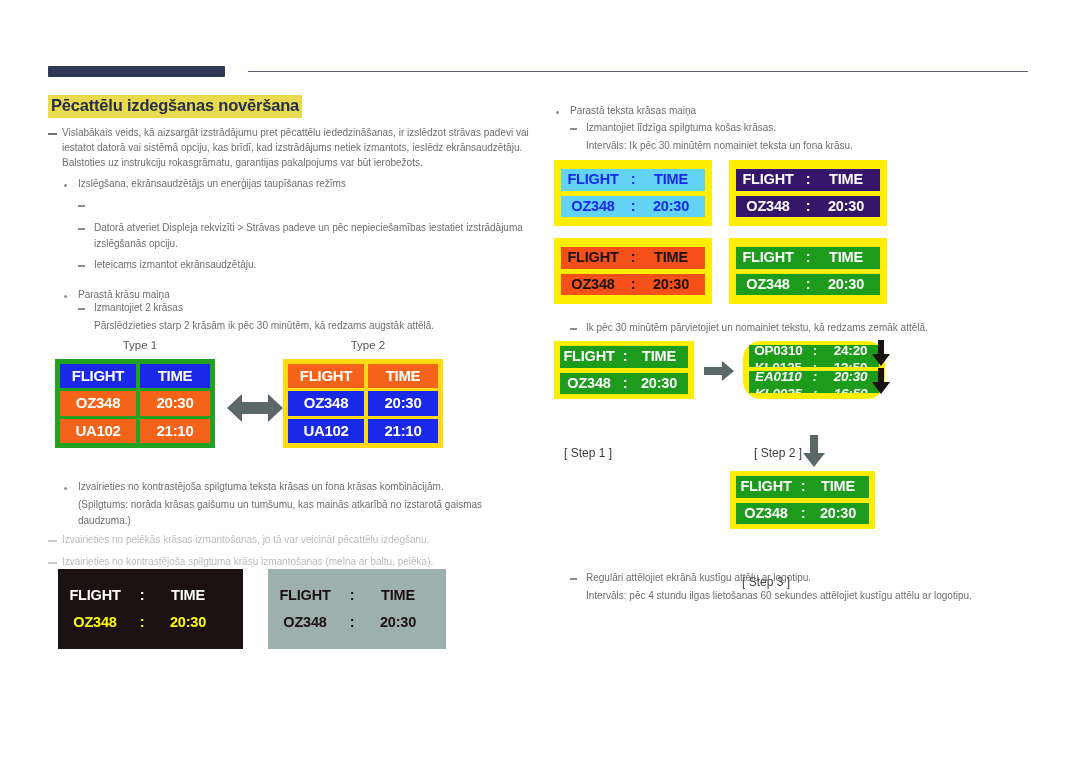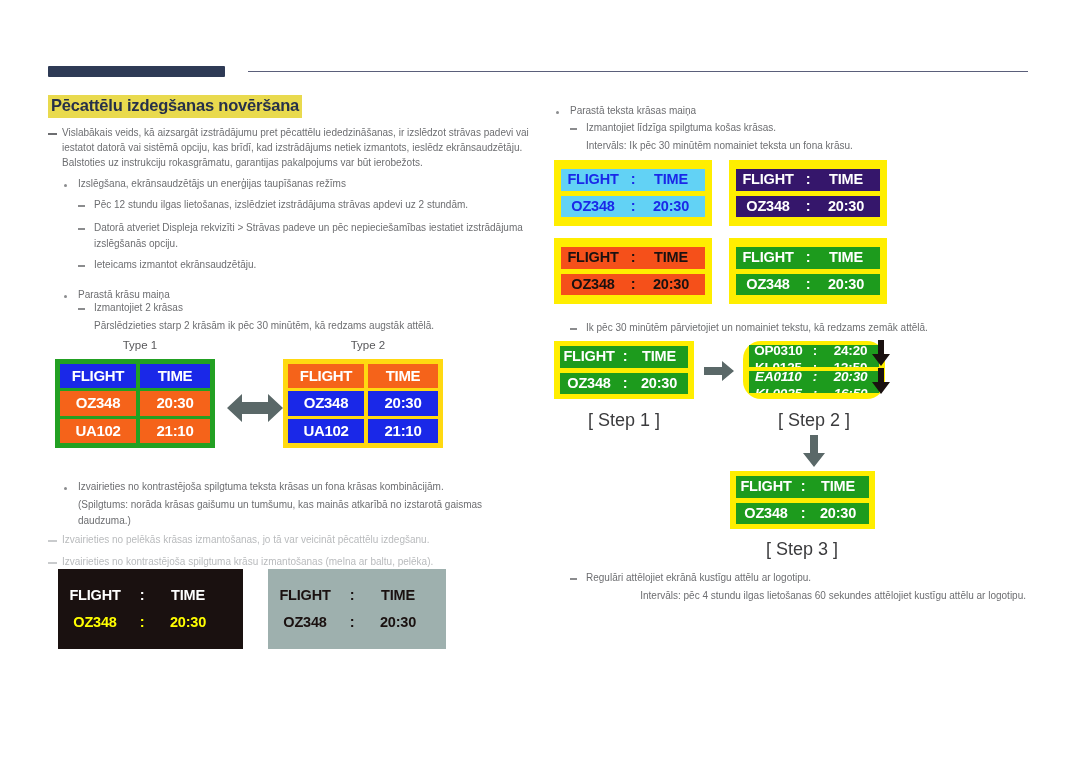--- a/index.html
+++ b/index.html
@@ -190,25 +190,26 @@
     line-height: 17px;
     display: flex;
     align-items: center;
   }
   .board-scroll .clip .inner div .a { width: 66px; text-align: center; }
   .board-scroll .clip .inner div .s { width: 16px; text-align: center; }
   .board-scroll .clip .inner div .b { width: 64px; text-align: center; }
 
   .step-label {
     position: absolute;
-    font-size: 18px;
+    font-size: 12px;
     color: #3b3b3d;
-    text-align: center;
+    text-align: left;
     width: 120px;
     font-family: "Liberation Sans", sans-serif;
+    margin-top: 36px;
   }
 
   .arrow-right, .arrow-down, .arrow-down-sm {
     position: absolute;
   }
 </style>
 </head>
 <body>
 
 <div class="page">
@@ -220,21 +221,20 @@
 
   <div class="page-title">Pēcattēlu izdegšanas novēršana</div>
 
   <div class="dashmark" style="left:48px; top:133px;"></div>
   <div class="txt" style="left:62px; top:125px; width:472px; line-height:15px;">Vislabākais veids, kā aizsargāt izstrādājumu pret pēcattēlu iededzināšanas, ir izslēdzot strāvas padevi vai iestatot datorā vai sistēmā opciju, kas brīdī, kad izstrādājums netiek izmantots, ieslēdz ekrānsaudzētāju. Balstoties uz instrukciju rokasgrāmatu, garantijas pakalpojums var būt ierobežots.</div>
 
   <div class="bullet-dot" style="left:64px; top:184px;"></div>
   <div class="txt" style="left:78px; top:176px; width:450px;">Izslēgšana, ekrānsaudzētājs un enerģijas taupīšanas režīms</div>
 
   <div class="bullet-dash" style="left:78px; top:205px;"></div>
-  <div class="txt" style="left:94px; top:197px; width:440px;">Pēc 12 stundu ilgas lietošanas, izslēdziet izstrādājuma strāvas apdevi uz 2 stundām.</div>
 
   <div class="bullet-dash" style="left:78px; top:228px;"></div>
   <div class="txt" style="left:94px; top:220px; width:440px;">Datorā atveriet Displeja rekvizīti &gt; Strāvas padeve un pēc nepieciešamības iestatiet izstrādājuma izslēgšanās opciju.</div>
 
   <div class="bullet-dash" style="left:78px; top:265px;"></div>
   <div class="txt" style="left:94px; top:257px; width:440px;">Ieteicams izmantot ekrānsaudzētāju.</div>
 
 
   <div class="bullet-dot" style="left:64px; top:295px;"></div>
   <div class="txt" style="left:78px; top:287px; width:440px;">Parastā krāsu maiņa</div>
@@ -450,15 +450,15 @@
     <div class="lrow" style="background: rgb(29, 155, 29); color: rgb(255, 255, 255);">
       <span class="lcol-a" style="width:60px;">OZ348</span>
       <span class="lcol-sep" style="width:14px;">:</span>
       <span class="lcol-b" style="width:56px;">20:30</span>
     </div>
   </div>
   <div class="step-label" style="left:742px; top:539px;">[ Step 3 ]</div>
 
   <div class="bullet-dash" style="left:570px; top:578px;"></div>
   <div class="txt" style="left:586px; top:570px; width:440px;">Regulāri attēlojiet ekrānā kustīgu attēlu ar logotipu.</div>
-  <div class="txt" style="left:586px; top:588px; width:440px;text-align:right;">Intervāls: pēc 4 stundu ilgas lietošanas 60 sekundes attēlojiet kustīgu attēlu ar logotipu.</div>
+  <div class="txt" style="left:586px; top:588px; width:440px;">Intervāls: pēc 4 stundu ilgas lietošanas 60 sekundes attēlojiet kustīgu attēlu ar logotipu.</div>
 
 </div>
 
 </body></html>

